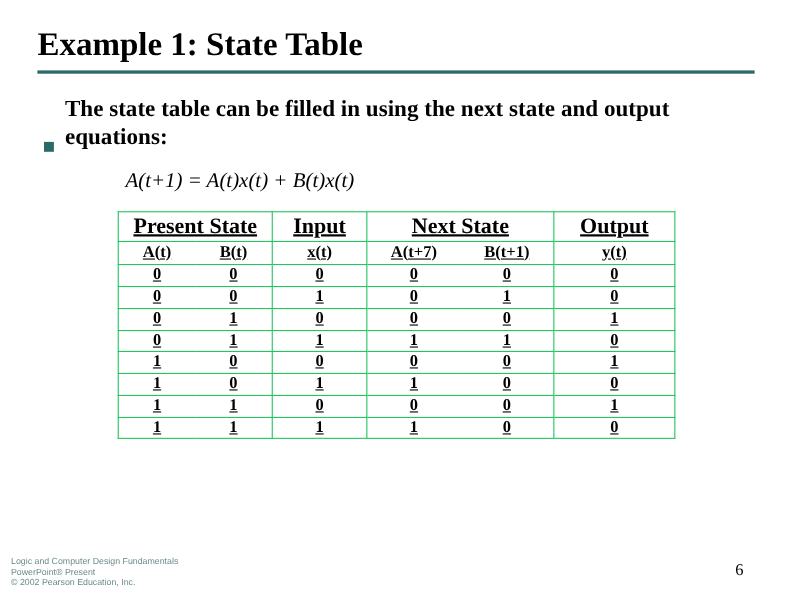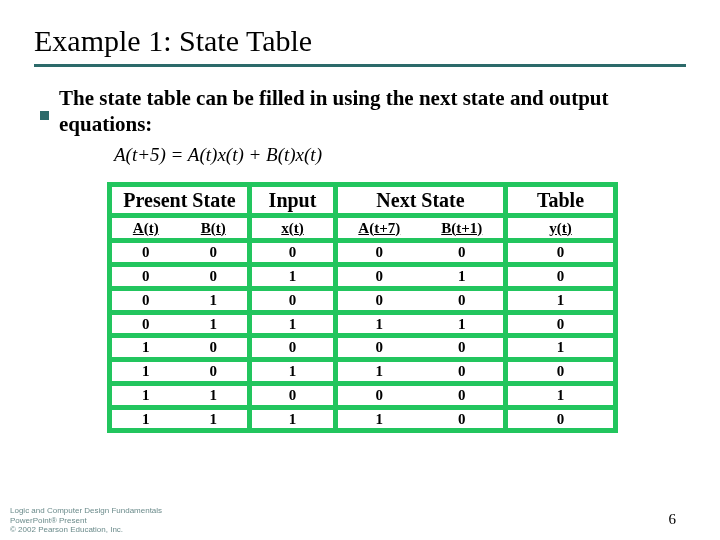--- a/index.html
+++ b/index.html
@@ -11,33 +11,33 @@
     font-family: "Times New Roman", Times, serif;
     color: #000;
     position: relative;
     overflow: hidden;
   }
   .slide {
     padding: 20px 34px 0 34px;
   }
   .title {
     font-size: 30px;
-    font-weight: normal;
+    font-weight: bold;
     margin: 4px 0 6px 0;
   }
   .rule {
     height: 3px;
     background: #2c6a6a;
     margin-bottom: 18px;
   }
   .bullet-row {
     display: flex;
-    align-items: center;
+    align-items: flex-end;
     padding-left: 6px;
-    margin-bottom: 6px;
+    margin-bottom: 16px;
   }
   .bullet-sq {
     width: 9px;
     height: 9px;
     background: #2c6a6a;
     margin-top: 9px;
     margin-right: 10px;
     flex-shrink: 0;
   }
   .bullet-text {
@@ -63,24 +63,25 @@
   .table-wrap {
     margin: 16px auto 0 auto;
     width: 506px;
   }
   table.state {
     border-collapse: collapse;
     width: 100%;
     table-layout: fixed;
   }
   table.state th, table.state td {
-    border: 5px solid #22c55e;
+    border: 1px solid #22c55e;
     text-align: center;
     padding: 0;
     vertical-align: middle;
+    text-decoration: underline;
   }
   table.state th.grp {
     font-size: 20px;
     font-weight: bold;
     line-height: 1.3;
   }
   table.state th.sub {
     border-top: none;
     font-size: 15px;
     font-weight: bold;
@@ -120,40 +121,40 @@
   <div class="title">Example 1: State Table</div>
   <div class="rule"></div>
 
   <div class="bullet-row">
     <div class="bullet-sq"></div>
     <div class="bullet-text">The state table can be filled in using the next state and output equations:</div>
   </div>
 
   <div class="eqs">
     <div class="eq-row">
-      <span class="eq">A(t+5) = A(t)x(t) + B(t)x(t)</span>
+      <span class="eq">A(t+1) = A(t)x(t) + B(t)x(t)</span>
     </div>
   </div>
 
   <div class="table-wrap">
     <table class="state">
       <colgroup>
         <col style="width:70px">
           <col style="width:70px">
         <col style="width:86px">
         <col style="width:85px">
           <col style="width:85px">
         <col style="width:110px">
       </colgroup>
       <thead>
         <tr>
           <th class="grp" colspan="2">Present State</th>
           <th class="grp">Input</th>
           <th class="grp" colspan="2">Next State</th>
-          <th class="grp">Table</th>
+          <th class="grp">Output</th>
         </tr>
         <tr>
           <th class="sub noright">A(t)</th>
           <th class="sub noleft">B(t)</th>
           <th class="sub">x(t)</th>
           <th class="sub noright">A(t+7)</th>
           <th class="sub noleft">B(t+1)</th>
           <th class="sub">y(t)</th>
         </tr>
       </thead>

